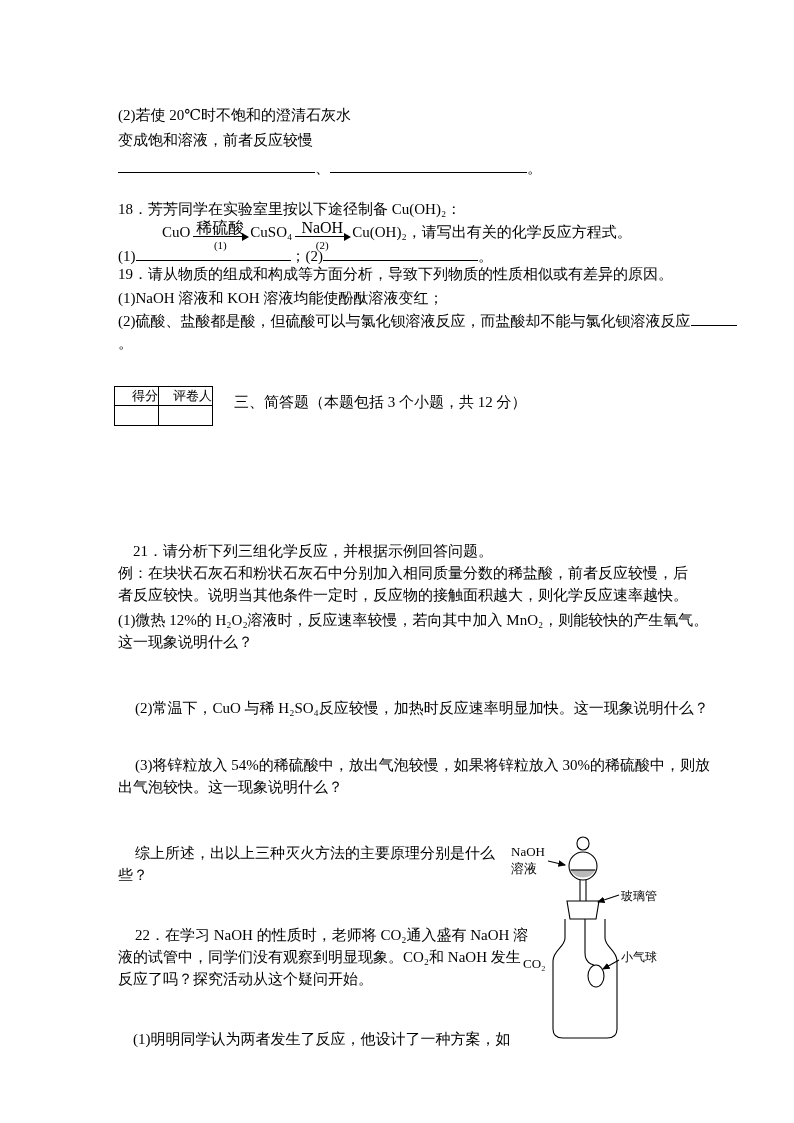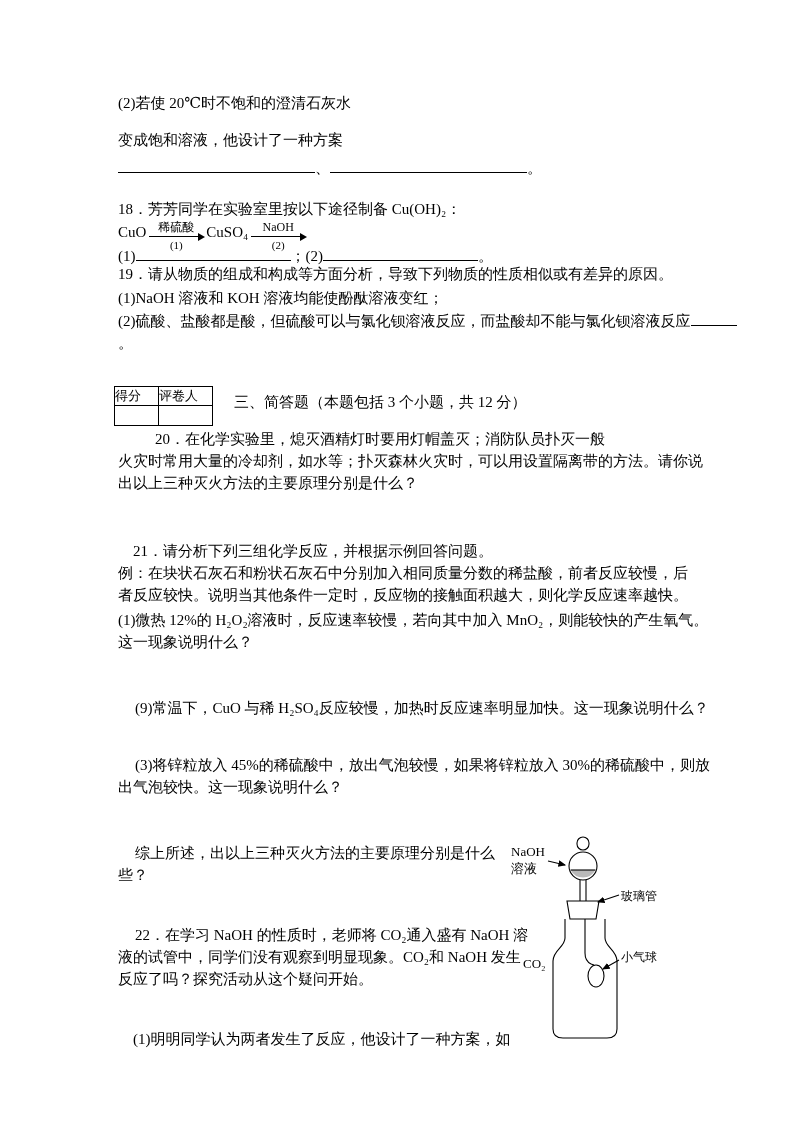--- a/index.html
+++ b/index.html
@@ -14,64 +14,65 @@
   .abs-raw { position:absolute; }
   .pre { white-space:pre-line; }
   .nowrap { white-space:nowrap; }
 
   .blank { display:inline-block; border-bottom:1px solid #000; height:15px; vertical-align:baseline; }
   .w197 { width:197px; }
   .w155 { width:155px; }
   .w46  { width:46px; }
 
   
-  .scheme { display:flex; align-items:center; height:30px; font-size:15px; }
+  .scheme { display:flex; align-items:center; height:30px; font-size:15px;margin-left:44px; }
   .rxn { position:relative; display:flex; flex-direction:column; align-items:center;
          margin:0 3px; transform:translateY(-3px); }
-  .rxn-top { font-size:12px; line-height:13px; }
+  .rxn-top { font-size:16px; line-height:13px; }
   .rxn-shaft { position:relative; width:54px; height:1px; background:#000; margin-top:2px; }
   .rxn-shaft::after { content:""; position:absolute; right:-2px; top:-3.5px; width:0; height:0;
     border-top:4px solid transparent; border-bottom:4px solid transparent; border-left:7px solid #000; }
   .rxn-bottom { position:absolute; top:18px; left:50%; transform:translateX(-50%);
     font-size:11px; line-height:13px; white-space:nowrap; }
 
   
   .score-table { border-collapse:collapse; background:#fff; }
-  .score-table td { border:1px solid #000; font-size:13px; text-align:left; vertical-align:middle; padding:0 0; }
+  .score-table td { border:1px solid #000; font-size:13px; text-align:right; vertical-align:middle; padding:0 0; }
   .score-table tr.hdr td { height:18px; }
   .score-table tr.empty td { height:20px; }
   .score-table td.c1 { width:44px; }
   .score-table td.c2 { width:54px;font-family:Liberation Serif, serif; }
 
   svg.diagram { position:absolute; left:503px; top:835px;
     font-family:"Liberation Serif","DejaVu Serif",serif; }
 </style>
 </head>
 <body>
 
 <div class="page">
 
-  <div class="abs" style="top:92px">(2)若使 20℃时不饱和的澄清石灰水</div>
-  <div class="abs" style="top:129px">变成饱和溶液，他设计了一种方案</div>
+  <div class="abs" style="top:104px">(2)若使 20℃时不饱和的澄清石灰水</div>
+  <div class="abs" style="top:129px">变成饱和溶液，前者反应较慢</div>
   <div class="abs" style="top:157px"><span class="blank w197"></span><span>、</span><span class="blank w197"></span><span>。</span></div>
 
   <div class="abs" style="top:198px">18．芳芳同学在实验室里按以下途径制备 Cu(OH)₂：</div>
   <div class="abs scheme" style="top:217px">
     <span>CuO</span>
     <span class="rxn">
       <span class="rxn-top">稀硫酸</span>
       <span class="rxn-shaft"></span>
       <span class="rxn-bottom">(1)</span>
     </span>
     <span>CuSO₄</span>
     <span class="rxn">
       <span class="rxn-top">NaOH</span>
       <span class="rxn-shaft"></span>
       <span class="rxn-bottom">(2)</span>
     </span>
+    <span>Cu(OH)₂，请写出有关的化学反应方程式。</span>
   </div>
   <div class="abs" style="top:245px"><span>(1)</span><span class="blank w155"></span><span>；</span><span>(2)</span><span class="blank w155"></span><span>。</span></div>
 
   <div class="abs" style="top:263px">19．请从物质的组成和构成等方面分析，导致下列物质的性质相似或有差异的原因。</div>
   <div class="abs" style="top:287px">(1)NaOH 溶液和 KOH 溶液均能使酚酞溶液变红；</div>
   <div class="abs nowrap" style="top:310px"><span>(2)硫酸、盐酸都是酸，但硫酸可以与氯化钡溶液反应，而盐酸却不能与氯化钡溶液反应</span><span class="blank w46"></span></div>
   <div class="abs" style="top:332px">。</div>
 
   <table class="score-table abs-raw" style="left:114px; top:386px">
     <tbody>
@@ -80,31 +81,28 @@
         <td class="c2">评卷人</td>
       </tr>
       <tr class="empty">
         <td class="c1"></td>
         <td class="c2"></td>
       </tr>
     </tbody>
   </table>
   <div class="abs" style="left:234px; top:391px">三、简答题（本题包括 3 个小题，共 12 分）</div>
 
-  <div class="abs pre" style="top:428px; width:620px; text-indent:37px">20．在化学实验里，熄灭酒精灯时要用灯帽盖灭；消防队员扑灭一般
-火灾时常用大量的冷却剂，如水等；扑灭森林火灾时，可以用设置隔离带的方法。请你说
-出以上三种灭火方法的主要原理分别是什么？</div>
 
   <div class="abs" style="top:540px; text-indent:15px">21．请分析下列三组化学反应，并根据示例回答问题。</div>
   <div class="abs pre" style="top:562px; width:620px">例：在块状石灰石和粉状石灰石中分别加入相同质量分数的稀盐酸，前者反应较慢，后
 者反应较快。说明当其他条件一定时，反应物的接触面积越大，则化学反应速率越快。</div>
   <div class="abs pre" style="top:609px; width:620px">(1)微热 12%的 H₂O₂溶液时，反应速率较慢，若向其中加入 MnO₂，则能较快的产生氧气。
 这一现象说明什么？</div>
-  <div class="abs" style="top:697px; text-indent:17px">(9)常温下，CuO 与稀 H₂SO₄反应较慢，加热时反应速率明显加快。这一现象说明什么？</div>
-  <div class="abs pre" style="top:754px; width:620px; text-indent:17px">(3)将锌粒放入 45%的稀硫酸中，放出气泡较慢，如果将锌粒放入 30%的稀硫酸中，则放
+  <div class="abs" style="top:697px; text-indent:17px">(2)常温下，CuO 与稀 H₂SO₄反应较慢，加热时反应速率明显加快。这一现象说明什么？</div>
+  <div class="abs pre" style="top:754px; width:620px; text-indent:17px">(3)将锌粒放入 54%的稀硫酸中，放出气泡较慢，如果将锌粒放入 30%的稀硫酸中，则放
 出气泡较快。这一现象说明什么？</div>
   <div class="abs pre" style="top:842px; width:440px; text-indent:17px">综上所述，出以上三种灭火方法的主要原理分别是什么
 些？</div>
 
   <div class="abs pre" style="top:924px; width:460px; text-indent:17px">22．在学习 NaOH 的性质时，老师将 CO₂通入盛有 NaOH 溶
 液的试管中，同学们没有观察到明显现象。CO₂和 NaOH 发生
 反应了吗？探究活动从这个疑问开始。</div>
   <div class="abs" style="top:1028px; text-indent:15px">(1)明明同学认为两者发生了反应，他设计了一种方案，如</div>
 
   <svg class="diagram" width="175" height="215" viewBox="0 0 175 215">

